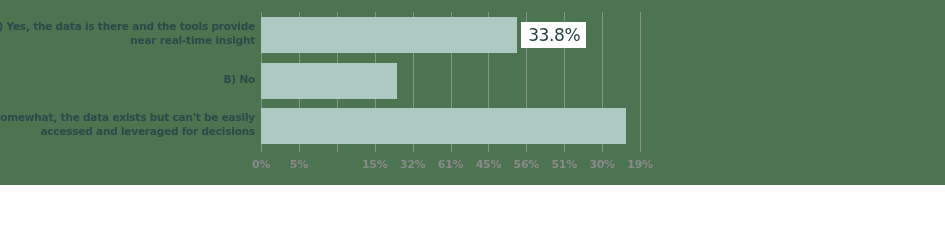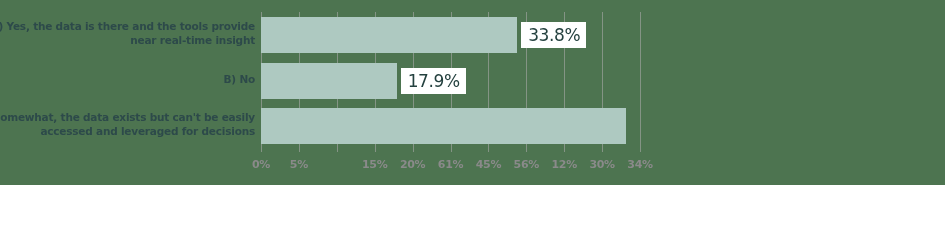--- a/index.html
+++ b/index.html
@@ -127,27 +127,26 @@
   <div class="bar b2" style="width: 135.682px; background: rgb(174, 201, 193);"></div>
   <div class="bar b3" style="width: 364.598px; background: rgb(174, 201, 193);"></div>
 
   <div class="cat-label c1" style="color: rgb(45, 74, 74);">A) Yes, the data is there and the tools provide
 near real-time insight</div>
   <div class="cat-label c2" style="color: rgb(45, 74, 74);">B) No</div>
   <div class="cat-label c3" style="color: rgb(45, 74, 74);">C) Somewhat, the data exists but can't be easily
 accessed and leveraged for decisions</div>
 
   <div class="value-label v1" style="left: 521.204px; color: rgb(36, 65, 63); background: rgb(255, 255, 255);">33.8%</div>
-  <div class="value-label v2" style="left: 400.682px; color: rgb(36, 65, 63); background: rgb(255, 255, 255);">17.9%</div>
 
   <div class="tick-label" style="left: 261px; color: rgb(138, 138, 138);">0%</div>
   <div class="tick-label" style="left: 298.9px; color: rgb(138, 138, 138);">5%</div>
   <div class="tick-label" style="left: 336.8px; color: rgb(138, 138, 138); margin-top: 37px;">10%</div>
   <div class="tick-label" style="left: 374.7px; color: rgb(138, 138, 138);">15%</div>
-  <div class="tick-label" style="left: 412.6px; color: rgb(138, 138, 138);">20%</div>
+  <div class="tick-label" style="left: 412.6px; color: rgb(138, 138, 138);">32%</div>
   <div class="tick-label" style="left: 450.5px; color: rgb(138, 138, 138);">61%</div>
   <div class="tick-label" style="left: 488.4px; color: rgb(138, 138, 138);">45%</div>
   <div class="tick-label" style="left: 526.3px; color: rgb(138, 138, 138);">56%</div>
-  <div class="tick-label" style="left: 564.2px; color: rgb(138, 138, 138);">12%</div>
+  <div class="tick-label" style="left: 564.2px; color: rgb(138, 138, 138);">51%</div>
   <div class="tick-label" style="left: 602.1px; color: rgb(138, 138, 138);">30%</div>
-  <div class="tick-label" style="left: 640px; color: rgb(138, 138, 138);">34%</div>
+  <div class="tick-label" style="left: 640px; color: rgb(138, 138, 138);">19%</div>
 
 </div>
 
 </body></html>

